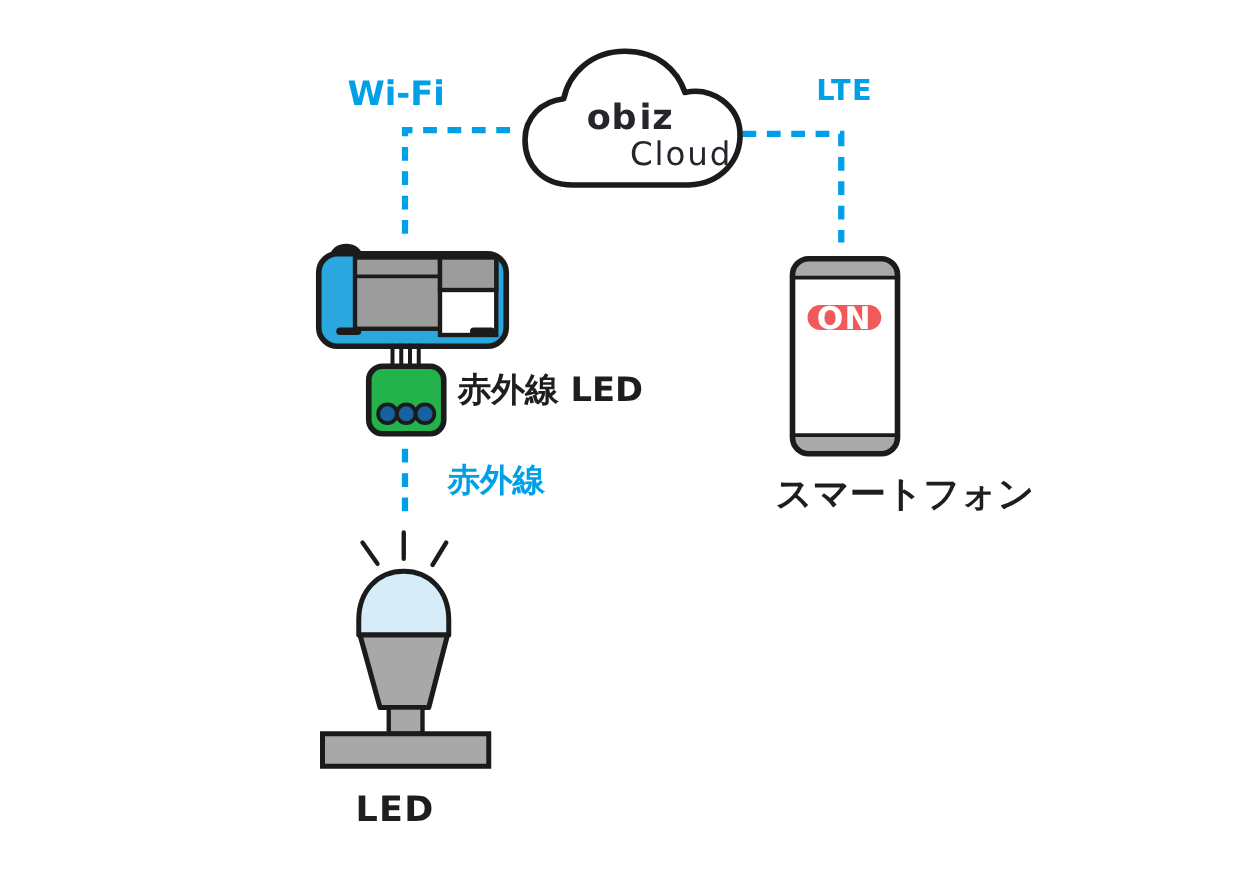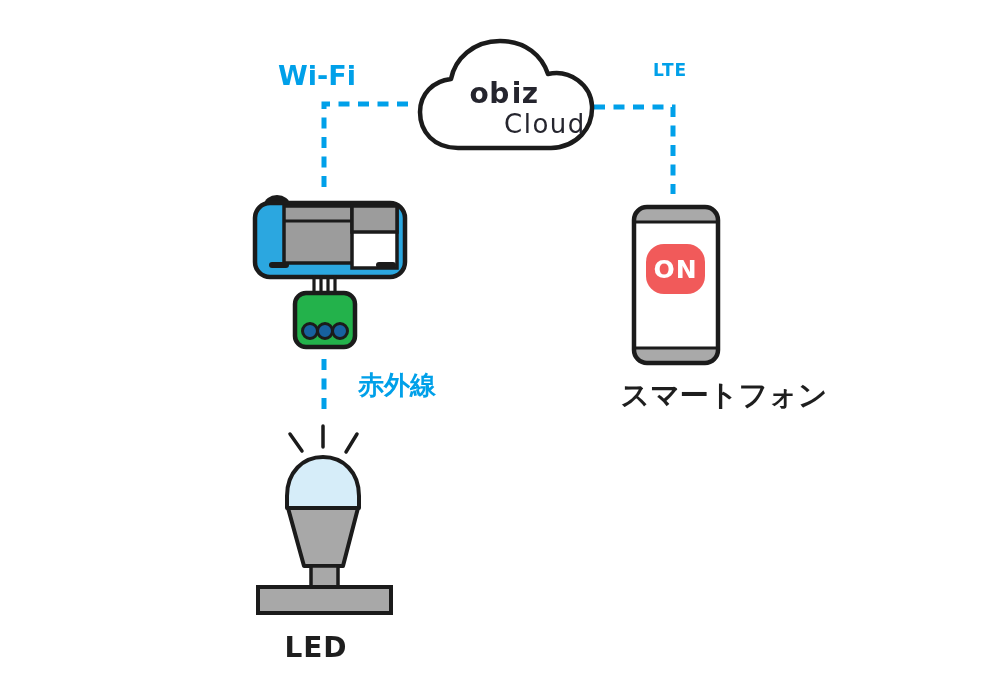--- a/index.html
+++ b/index.html
@@ -14,21 +14,21 @@
   
   #cloud-text{position:absolute;left:504px;top:76px;width:0;overflow:visible;}
   .logo-row{display:flex;align-items:flex-end;justify-content:center;
     transform:translateX(-50%);height:32px;}
   .logo-part{font-weight:bold;font-size:28px;color:#25252e;letter-spacing:0.5px;line-height:1;}
   .logo-n{margin:0 1px 1px 1px;}
   .cloud-name{transform:translateX(-50%);text-align:center;font-size:26px;
     color:#25252e;letter-spacing:1.5px;font-weight:500;margin-top:3px;line-height:1;}
   
   #on-button{
-    position:absolute;left:646px;top:244px;width:59px;height:50px;border-radius:18px;
+    position:absolute;left:646px;top:244px;width:59px;height:20px;border-radius:18px;
     background:#f15a5a;color:#ffffff;font-weight:bold;font-size:25px;letter-spacing:1px;
     display:flex;align-items:center;justify-content:center;line-height:1;
   }
 </style>
 </head>
 <body>
 
 <div id="canvas">
 
   <svg id="scene" width="1000" height="700" viewBox="0 0 1000 700">
@@ -106,21 +106,22 @@
         <rect x="0.25" y="18" width="5.5" height="7.5" fill="#00a0e9"></rect>
         <rect x="7.75" y="18" width="5.5" height="7.5" fill="#00a0e9"></rect>
         <rect x="15.25" y="18" width="5.5" height="7.5" fill="#00a0e9"></rect>
       </svg>
       <span class="logo-part">iz</span>
     </div>
     <div class="cloud-name">Cloud</div>
   </div>
 
   <div class="lbl blue" style="left:278px;top:62px;font-size:27px;">Wi-Fi</div>
-  <div class="lbl blue" style="left:653px;top:62px;font-size:17px;letter-spacing:1px;">LTE</div>
+  <div class="lbl blue" style="left:653px;top:62px;font-size:23px;letter-spacing:1px;">LTE</div>
 
+  <div class="lbl" style="left:366px;top:299px;font-size:27px;">赤外線 LED</div>
   <div class="lbl blue" style="left:358px;top:372px;font-size:26px;">赤外線</div>
   <div class="lbl centered" style="left:316px;top:634px;font-size:28px;letter-spacing:1px;">LED</div>
   <div class="lbl centered" style="left:678px;top:381px;font-size:29px;margin-left:46px;">スマートフォン</div>
 
   <div id="on-button">ON</div>
 
 </div>
 
 </body></html>

